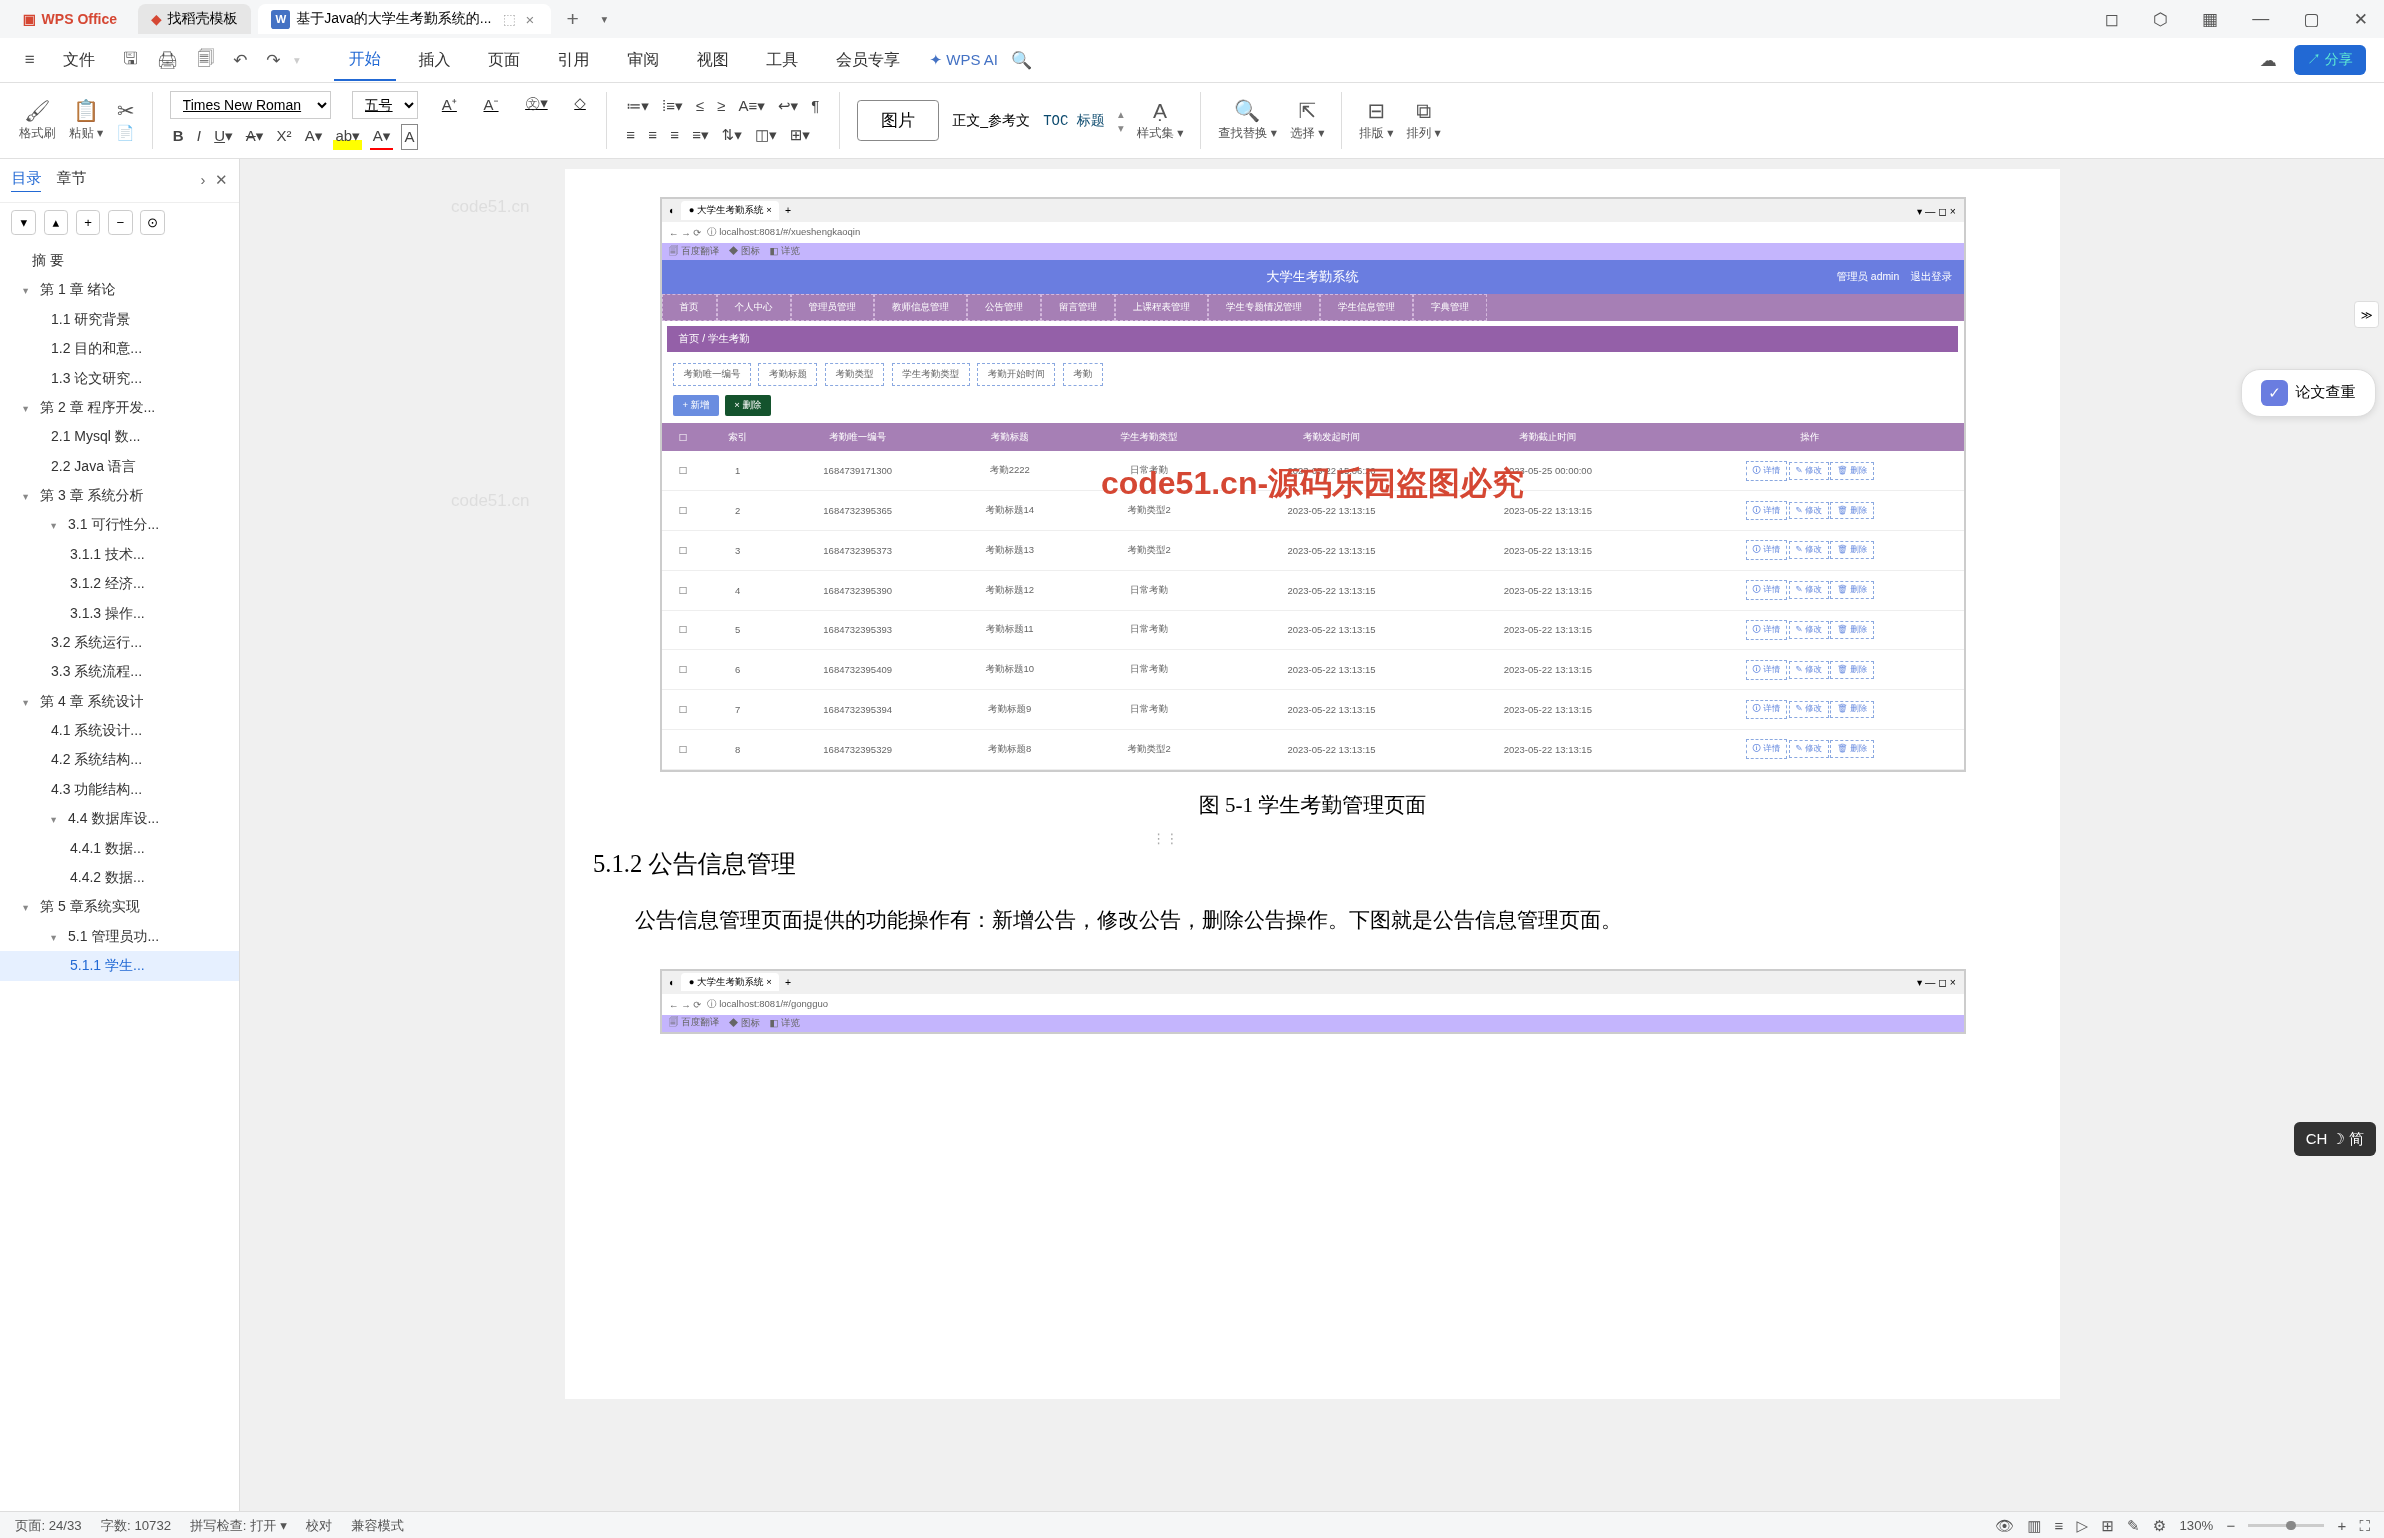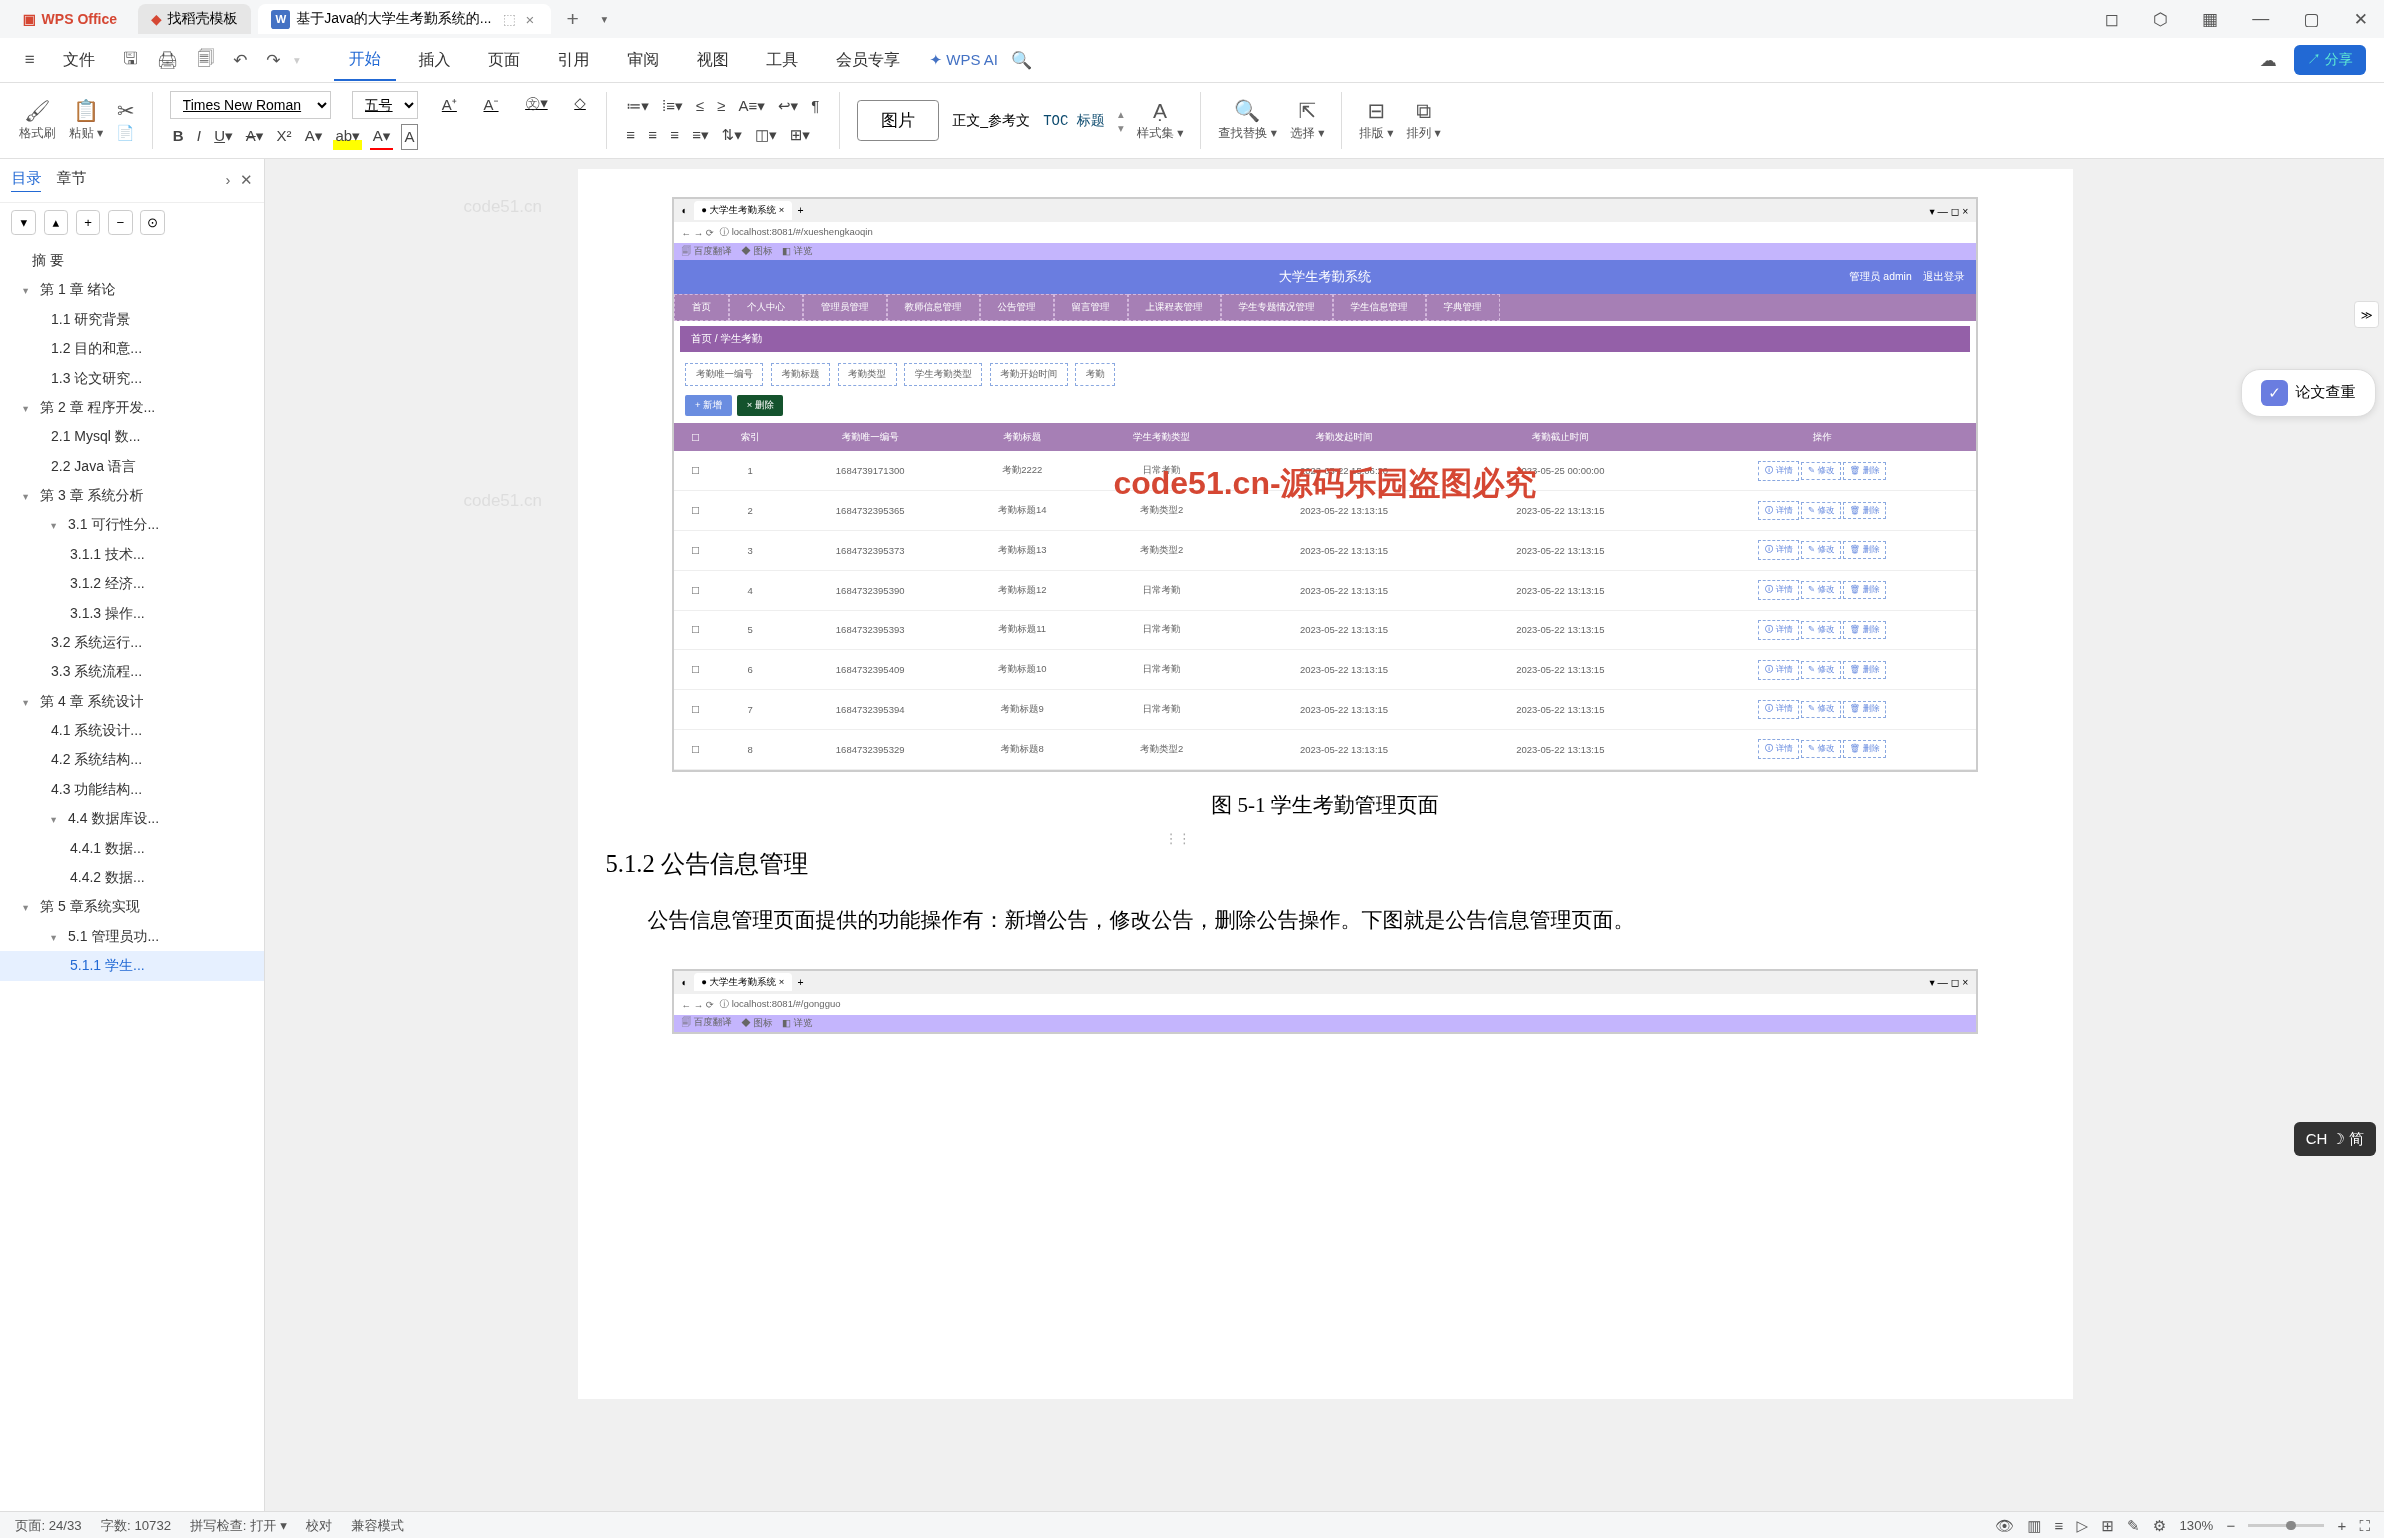--- a/index.html
+++ b/index.html
@@ -33,21 +33,21 @@
     .ribbon-label { font-size: 12.3px; }
     .font-select { border: 0.9px solid #ccc; padding: 3.8px 7.6px; font-size: 14px; width: 161px; background: #fff; }
     .size-select { border: 0.9px solid #ccc; padding: 3.8px 7.6px; font-size: 14px; width: 66px; background: #fff; }
     .ribbon-btn-row { display: flex; gap: 7.6px; }
     .ribbon-mini-btn { font-size: 15px; cursor: pointer; padding: 2.8px; color: #444; }
     .ribbon-sep { width: 0.9px; height: 57px; background: #ddd; margin: 0 3.8px; }
     .image-btn { border: 1.9px solid #888; padding: 7.6px 23px; font-size: 17px; border-radius: 3.8px; cursor: pointer; }
     
     
     .main-area { display: flex; height: calc(100% - 187px); }
-    .sidebar { width: 265px; background: #fff; border-right: 0.9px solid #ddd; display: flex; flex-direction: column; }
+    .sidebar { width: 240px; background: #fff; border-right: 0.9px solid #ddd; display: flex; flex-direction: column; }
     .sidebar-tabs { display: flex; align-items: center; padding: 9.5px 11.4px; gap: 15px; border-bottom: 0.9px solid #eee; }
     .sidebar-tab { font-size: 15px; color: #333; cursor: pointer; padding-bottom: 3.8px; }
     .sidebar-tab.active { color: #2269d4; border-bottom: 1.9px solid #2269d4; font-weight: 500; }
     .sidebar-tab-icons { margin-left: auto; display: flex; gap: 9.5px; color: #666; }
     .sidebar-controls { display: flex; gap: 7.6px; padding: 7.6px 11.4px; }
     .sidebar-ctrl-btn { border: 0.9px solid #ccc; border-radius: 3.8px; width: 24.6px; height: 24.6px; display: flex; align-items: center; justify-content: center; font-size: 13.2px; cursor: pointer; background: #fff; }
     .outline-list { flex: 1; overflow-y: auto; padding: 3.8px 0; }
     .outline-item { padding: 5.7px 15px; font-size: 14px; color: #333; cursor: pointer; white-space: nowrap; overflow: hidden; text-overflow: ellipsis; }
     .outline-item.l0 { padding-left: 32px; font-weight: 500; }
     .outline-item.l1 { padding-left: 23px; }

